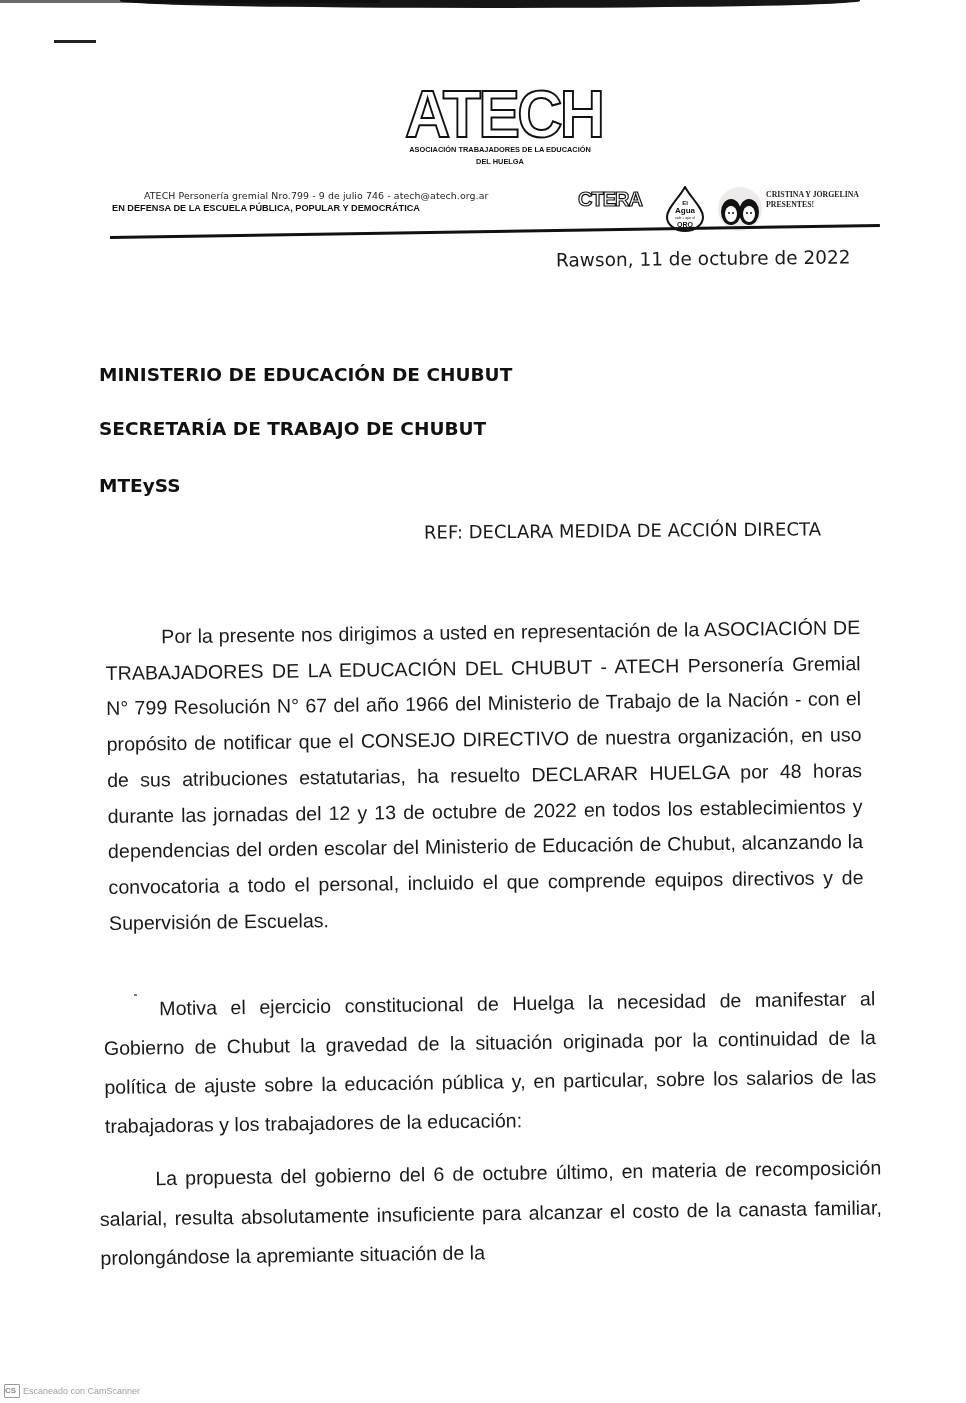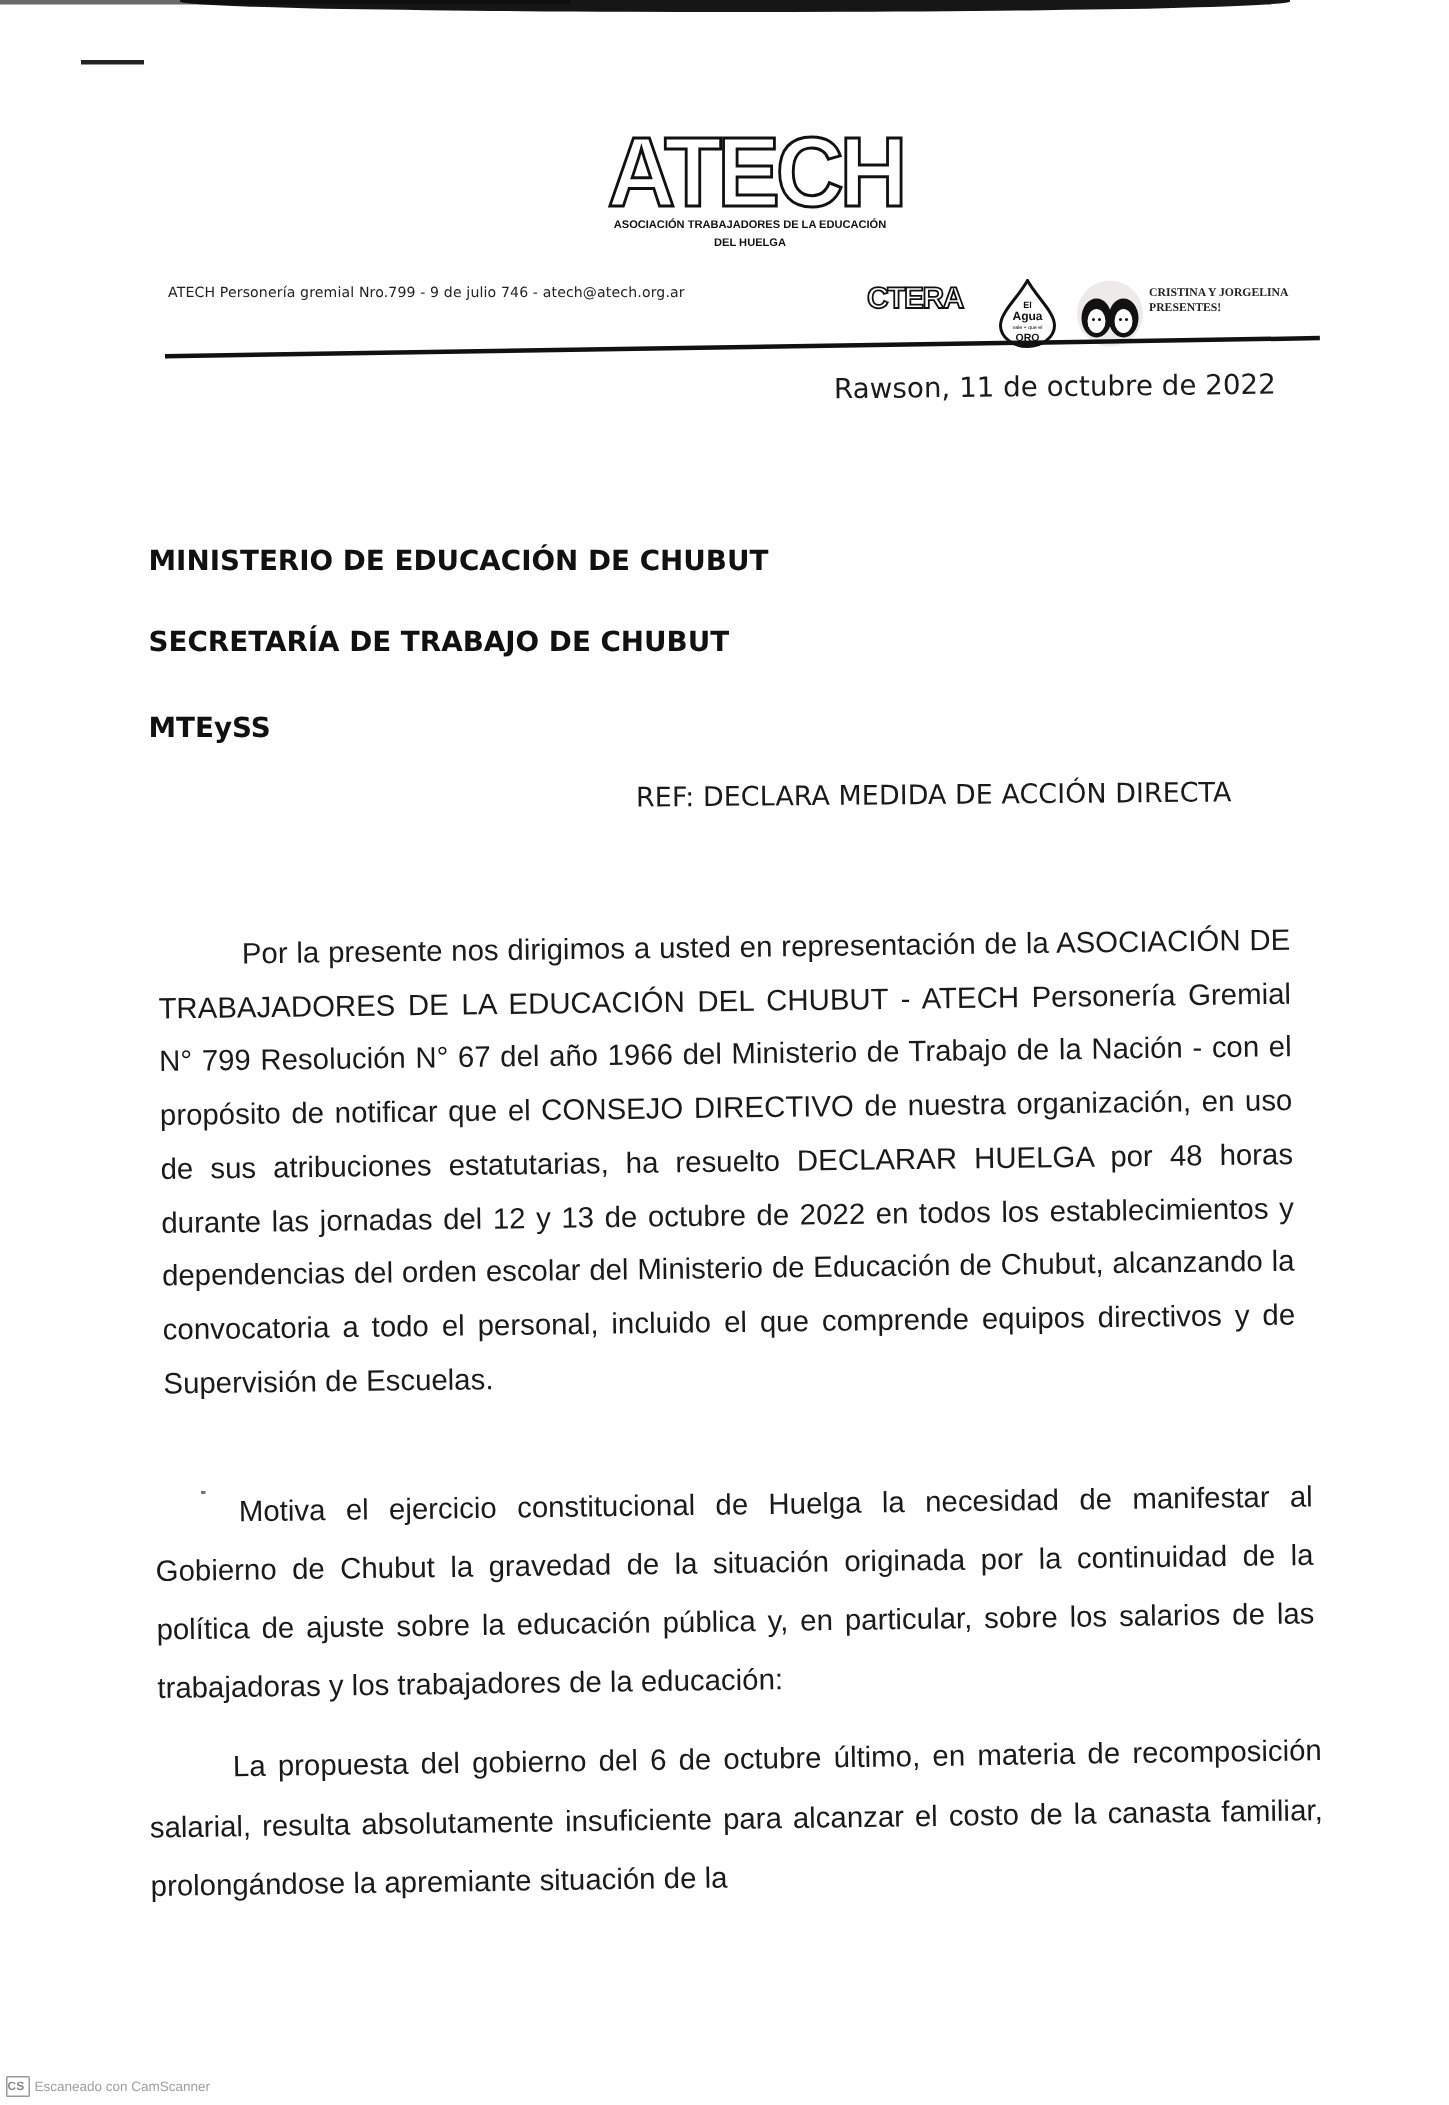--- a/index.html
+++ b/index.html
@@ -37,21 +37,21 @@
       font-size: 7.4px; line-height: 9px; color: #111; margin-top: 3px;
     }
     
     .letterhead {
       position: absolute; left: 112px; top: 190px; width: 770px;
     }
     .jep {
       font-family: "Liberation Sans", sans-serif; font-weight: bold; font-size: 16.5px; line-height: 18px; color: #111;
     }
     .jep-contact {
-      font-size: 9.4px; line-height: 12px; color: #222; letter-spacing: 0.1px;
+      font-size: 9.4px; line-height: 12px; color: #222; letter-spacing: 0.1px; margin-left: 32px;
     }
     .jep-motto {
       font-family: "Liberation Sans", sans-serif; font-weight: bold; font-size: 9.2px; line-height: 13px; color: #111;
     }
     .rule {
       position: absolute; left: 110px; top: 236px; width: 770px; height: 3px;
       background: #111; transform: rotate(-0.9deg); transform-origin: left center;
     }
     .ctera {
       position: absolute; left: 578px; top: 188px;
@@ -108,20 +108,21 @@
 <div class="margin-dash"></div>
 
 <div class="logo">
   <div class="logo-word">ATECH</div>
   <div class="logo-sub">ASOCIACIÓN TRABAJADORES DE LA EDUCACIÓN</div>
   <div class="logo-sub">DEL HUELGA</div>
 </div>
 
 <div class="letterhead">
   <div class="jep-contact">ATECH Personería gremial Nro.799 - 9 de julio 746 - atech@atech.org.ar</div>
+  <div class="jep-motto">EN DEFENSA DE LA ESCUELA PÚBLICA, POPULAR Y DEMOCRÁTICA</div>
 </div>
 
 <div class="ctera">CTERA</div>
 
 <svg class="agua" viewBox="0 0 40 46">
   <path d="M20 1 C 26 12, 38 22, 38 31 A 18 14 0 0 1 2 31 C 2 22, 14 12, 20 1 Z" fill="#fff" stroke="#111" stroke-width="2"></path>
   <text x="20" y="19" font-size="6" text-anchor="middle" font-family="Liberation Sans, sans-serif" font-weight="bold" fill="#111">El</text>
   <text x="20" y="27" font-size="8" text-anchor="middle" font-family="Liberation Sans, sans-serif" font-weight="bold" fill="#111">Agua</text>
   <text x="20" y="33" font-size="3.5" text-anchor="middle" font-family="Liberation Sans, sans-serif" fill="#111">vale + que el</text>
   <text x="20" y="41" font-size="7" text-anchor="middle" font-family="Liberation Sans, sans-serif" font-weight="bold" fill="#111">ORO</text>

